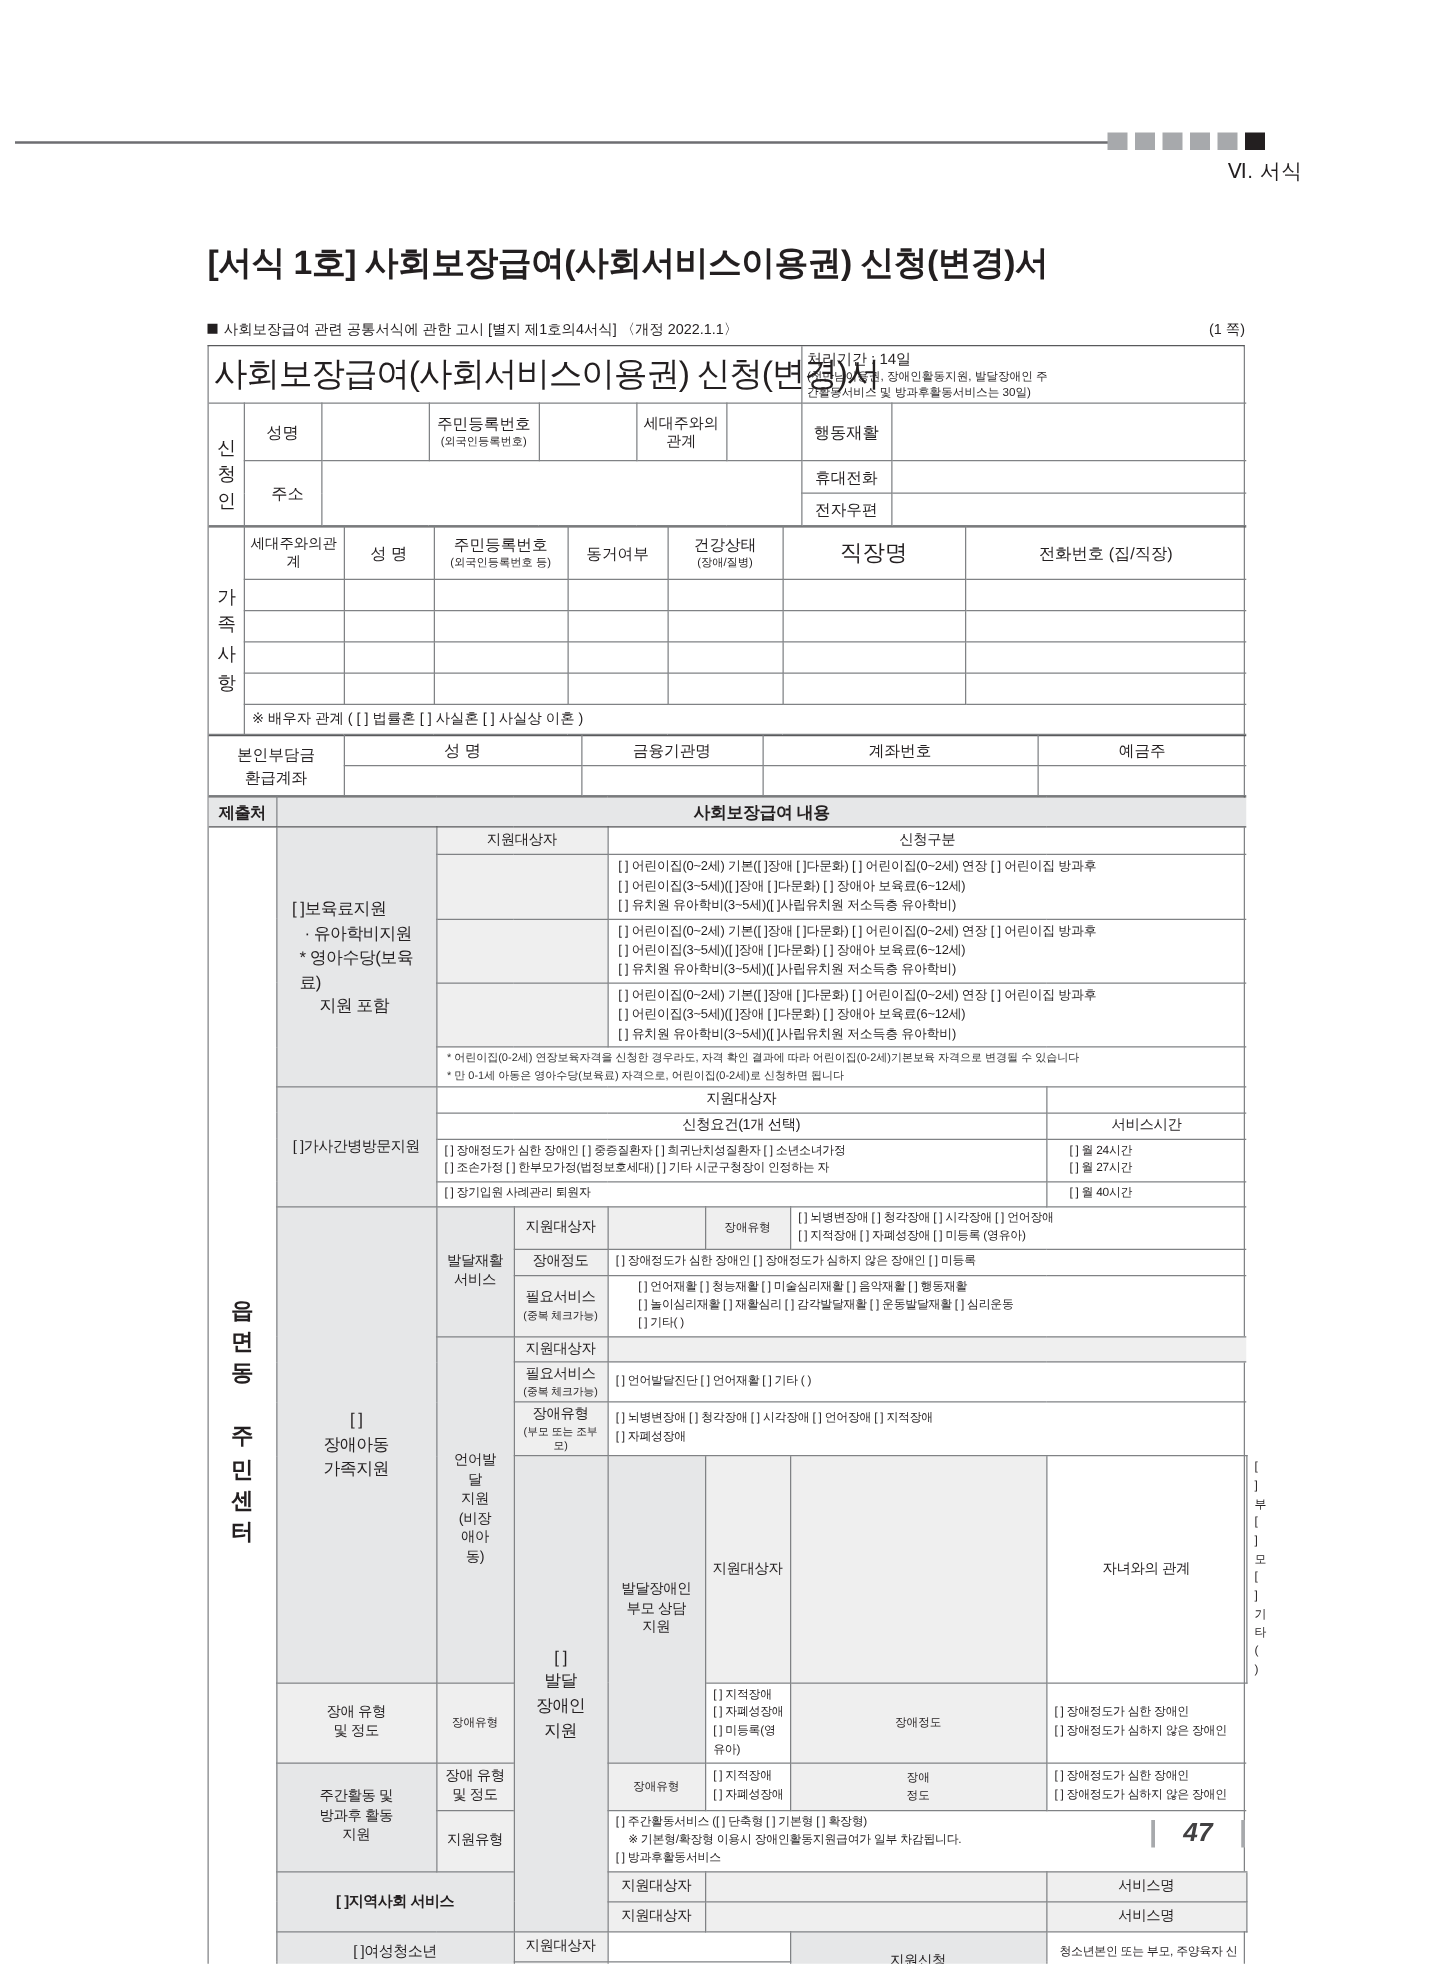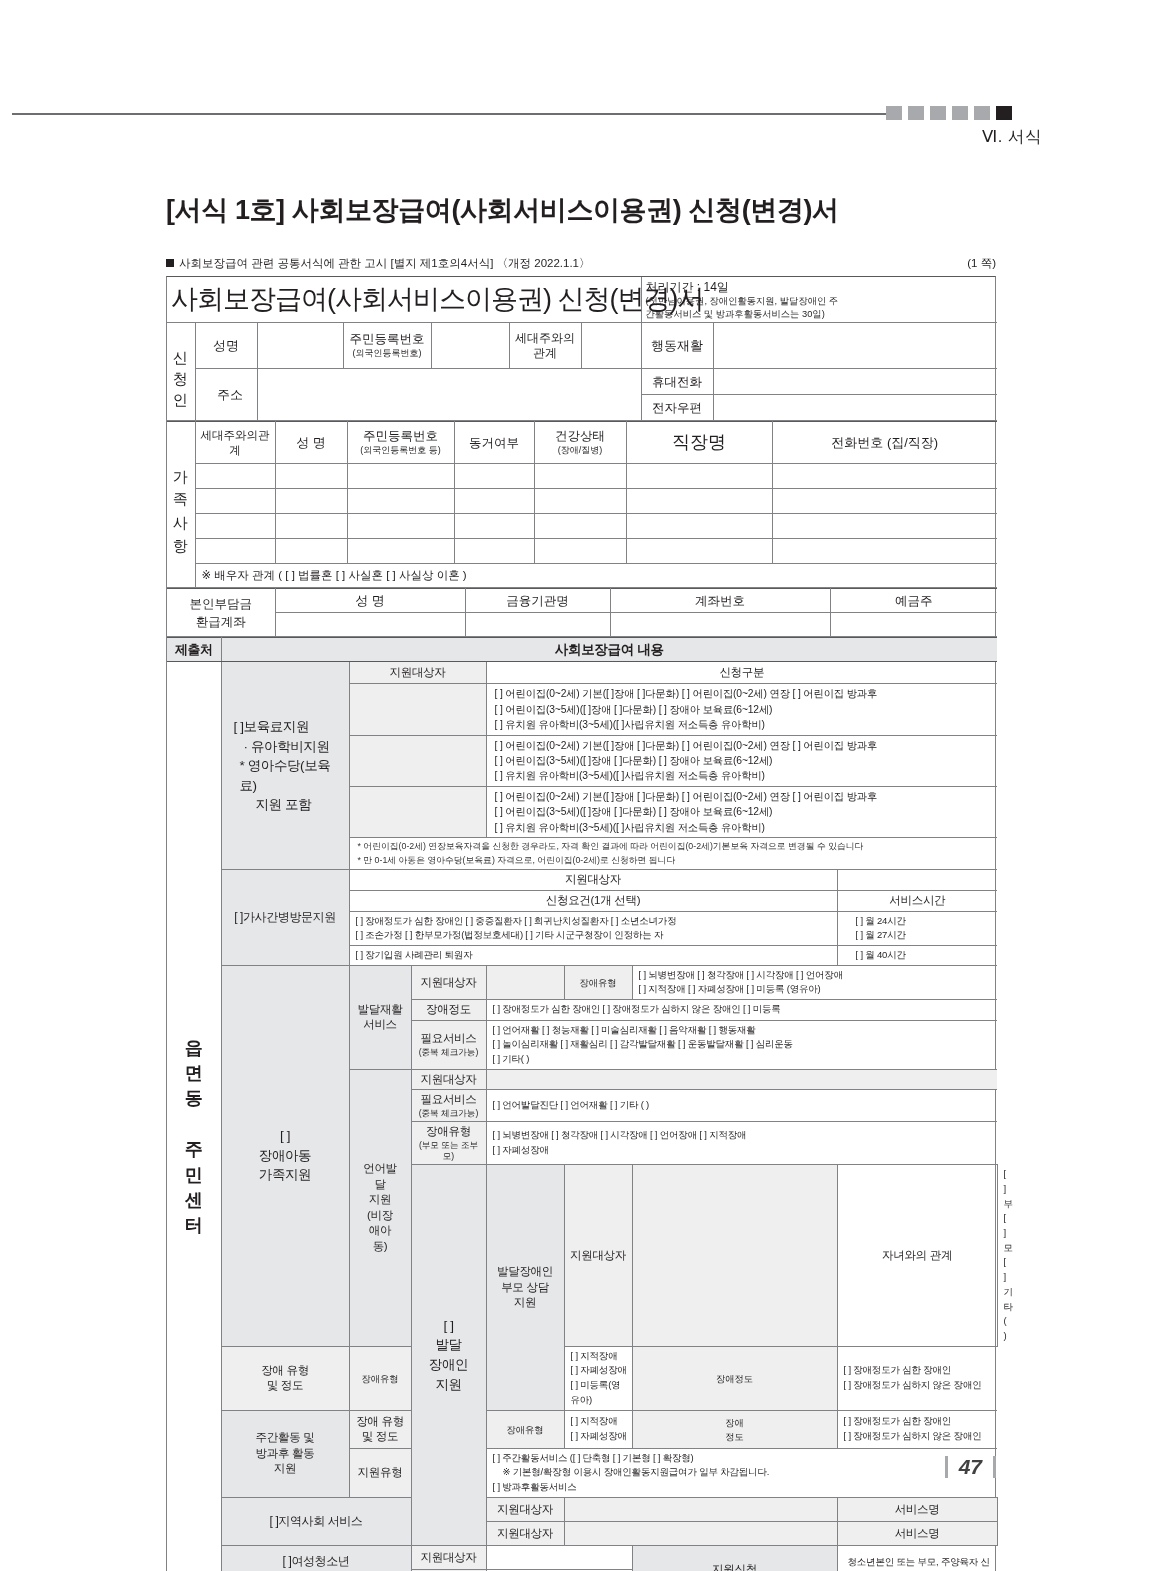--- a/index.html
+++ b/index.html
@@ -190,21 +190,21 @@
   
   .pagefoot {
     position: absolute;
     left: 0; top: 1455px;
     width: 996px;
     text-align: right;
   }
   .pagenum {
     display: inline-flex;
     align-items: center;
-    gap: 11px;
+    gap: 23px;
     font-size: 21px;
     font-weight: bold;
     font-style: italic;
     color: #414042;
   }
   .pbar { display: inline-block; width: 3px; height: 22px; background: #a7a9ac; }
 </style>
 </head>
 <body>
 
@@ -519,21 +519,21 @@
     <td class="c grey2" style="height:20px;">
       <span class="lbl-sm">장애정도</span>
     </td>
     <td colspan="4" class="l noR opt-s" style="padding-left:6px;">[   ] 장애정도가 심한 장애인 [   ] 장애정도가 심하지 않은 장애인 [   ] 미등록</td>
   </tr>
   <tr>
     <td class="c grey2" style="height:44px;line-height:1.3;">
       <span class="lbl-sm">필요서비스</span>
       <span class="mini" style="display:block">(중복 체크가능)</span>
     </td>
-    <td colspan="4" class="l noR opt-s" style="padding-left:6px;">
+    <td colspan="4" class="l noR opt-s" style="padding-left:24px;">
       <div>[   ] 언어재활         [   ] 청능재활   [   ] 미술심리재활   [   ] 음악재활        [   ] 행동재활</div>
       <div>[   ] 놀이심리재활   [   ] 재활심리   [   ] 감각발달재활   [   ] 운동발달재활 [   ] 심리운동</div>
       <div>[   ] 기타(                                        )</div>
     </td>
   </tr>
 
   <tr>
     <td rowspan="4" class="c grey" style="padding:12px;">
       <div class="lbl-sm">
         <div>언어발달</div>
@@ -644,21 +644,21 @@
       <span class="lbl-sm">지원유형</span>
     </td>
     <td colspan="4" class="l noR opt-s" style="padding-left:6px;">
       <div>[   ] 주간활동서비스  ([   ] 단축형    [   ] 기본형    [   ] 확장형)</div>
       <div style="padding-left:10px;">※ 기본형/확장형 이용시 장애인활동지원급여가 일부 차감됩니다.</div>
       <div>[   ] 방과후활동서비스</div>
     </td>
   </tr>
 
   <tr>
-    <td rowspan="2" colspan="2" class="c grey thickT" style="padding:2px;">
+    <td rowspan="2" colspan="2" class="c grey thickT" style="padding:2px;font-weight:bold;">
       <span class="lbl-md">[   ]지역사회 서비스</span>
     </td>
     <td class="c grey2 thickT" style="height:24px;">
       <span class="lbl-sm">지원대상자</span>
     </td>
     <td colspan="2" class="grey2 thickT"></td>
     <td class="c grey2 thickT">
       <span class="lbl-sm">서비스명</span>
     </td>
     <td class="noR thickT"></td>

